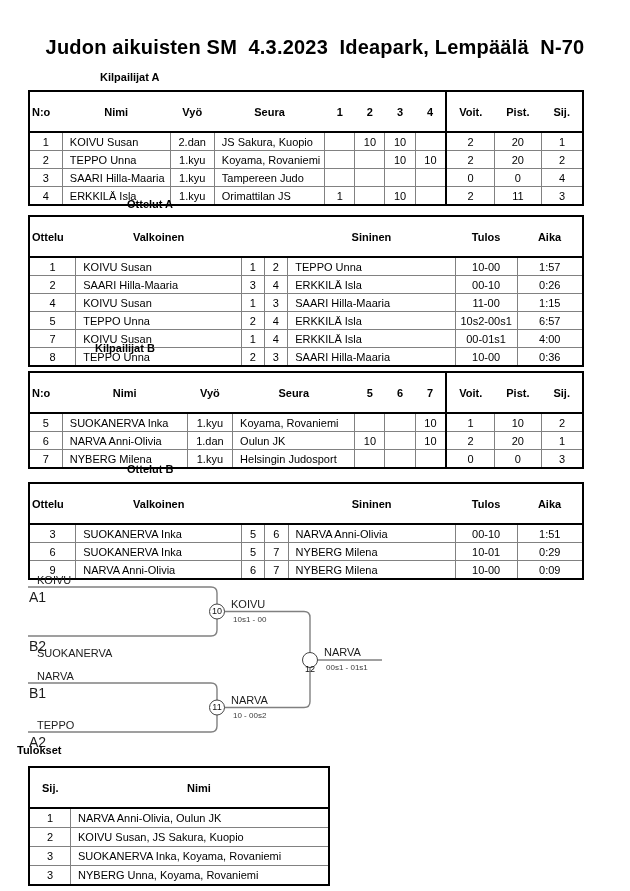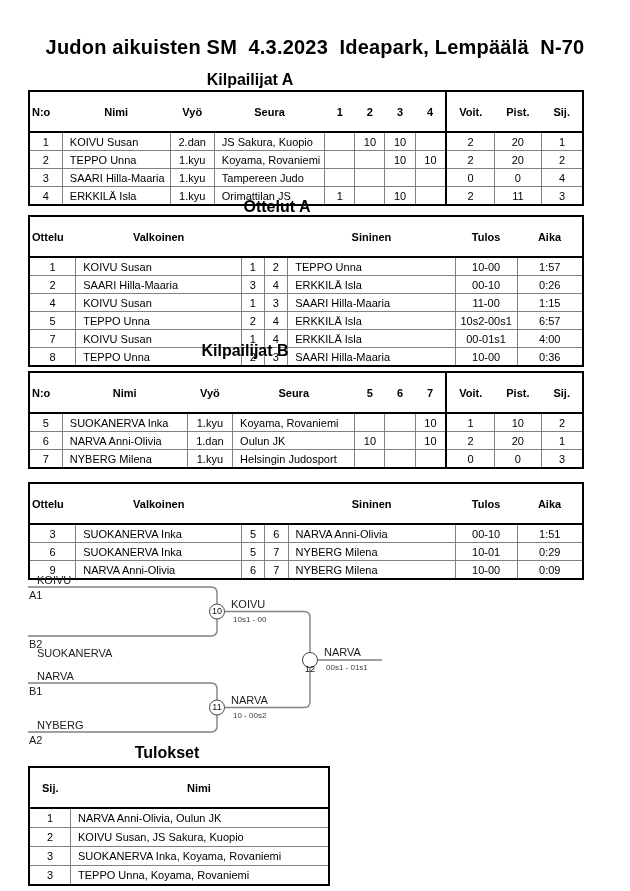--- a/index.html
+++ b/index.html
@@ -1,32 +1,32 @@
 <!DOCTYPE html>
 <html><head>
 <meta charset="utf-8">
 <style>
   html,body{margin:0;padding:0;background:#fff;}
   .page{position:relative;width:584px;height:891px;background:#ffffff;
         font-family:"Liberation Sans","DejaVu Sans",sans-serif;color:#000;overflow:hidden;}
   .abs{position:absolute;}
   .title{top:36px;left:0;width:630px;text-align:center;font-size:20px;font-weight:bold;white-space:pre;letter-spacing:.2px;}
-  .sec-head{font-size:16px;font-weight:bold;text-align:center;white-space:nowrap;}
+  .sec-head{font-size:11px;font-weight:bold;text-align:left;white-space:nowrap;}
   .count{top:72px;left:400px;width:218px;text-align:right;font-size:10px;}
   table{border-collapse:collapse;table-layout:fixed;border:2px solid #000;background:#fff;}
   th{font-size:11px;font-weight:bold;border-bottom:2px solid #000;height:15px;padding:12px;white-space:nowrap;overflow:visible;text-align:center;}
   td{font-size:11px;border:1px solid #818181;height:17px;padding:0 0 0 0;white-space:nowrap;overflow:hidden;text-align:center;}
   td.l{text-align:left;padding-left:7px;}
   th.l{text-align:left;padding-left:2px;}
   td.thick,th.thick{border-left:2px solid #000;}
   .m td{height:17px;}
   .r td{height:18px;}
   
   .bk-label{position:absolute;font-size:11px;color:#1c1c1c;white-space:nowrap;}
-  .bk-code{position:absolute;font-size:11px;color:#1c1c1c;white-space:nowrap;}
+  .bk-code{position:absolute;font-size:14px;color:#1c1c1c;white-space:nowrap;}
   .bk-score{position:absolute;font-size:8px;color:#3c3c3c;white-space:nowrap;}
   .bk-num{position:absolute;font-size:9px;color:#111;width:20px;text-align:center;}
 </style>
 </head>
 <body>
 
 <div class="page">
 
   <div class="abs title">Judon aikuisten SM  4.3.2023  Ideapark, Lempäälä  N-70</div>
   <div class="abs sec-head" style="top:71px;left:100px;width:300px;">Kilpailijat A</div>
@@ -252,20 +252,21 @@
           <td></td>
           <td></td>
           <td></td>
           <td class="thick">0</td>
           <td>0</td>
           <td>3</td>
         </tr>
   </tbody>
     </table>
 
+  <div class="abs sec-head" style="top:463px;left:127px;width:300px;">Ottelut B</div>
 
   <table class="abs m" style="top:482px;left:28px;">
     <colgroup>
         <col style="width:27px">
         <col style="width:173px">
         <col style="width:24px">
         <col style="width:25px">
         <col style="width:175px">
         <col style="width:63px">
         <col style="width:68px">
@@ -327,21 +328,21 @@
     <div class="bk-num" style="left:207px;top:46px;">10</div>
     <div class="bk-num" style="left:207px;top:142px;">11</div>
     <div class="bk-num" style="left:300px;top:104px;">12</div>
 
     <div class="bk-label" style="left:37px;top:14px;">KOIVU</div>
     <div class="bk-code" style="left:29px;top:29px;">A1</div>
     <div class="bk-label" style="left:37px;top:63px;margin-top:24px;">SUOKANERVA</div>
     <div class="bk-code" style="left:29px;top:78px;">B2</div>
     <div class="bk-label" style="left:37px;top:110px;">NARVA</div>
     <div class="bk-code" style="left:29px;top:125px;">B1</div>
-    <div class="bk-label" style="left:37px;top:159px;">NYBERG</div>
+    <div class="bk-label" style="left:37px;top:159px;">TEPPO</div>
     <div class="bk-code" style="left:29px;top:174px;">A2</div>
 
     <div class="bk-label" style="left:231px;top:38px;">KOIVU</div>
     <div class="bk-score" style="left:233px;top:55px;">10s1 - 00</div>
     <div class="bk-label" style="left:231px;top:134px;">NARVA</div>
     <div class="bk-score" style="left:233px;top:151px;">10 - 00s2</div>
     <div class="bk-label" style="left:324px;top:86px;">NARVA</div>
     <div class="bk-score" style="left:326px;top:103px;">00s1 - 01s1</div>
   </div>
 
@@ -364,18 +365,18 @@
     <tr>
           <td>2</td>
           <td class="l">KOIVU Susan, JS Sakura, Kuopio</td>
         </tr>
     <tr>
           <td>3</td>
           <td class="l">SUOKANERVA Inka, Koyama, Rovaniemi</td>
         </tr>
     <tr>
           <td>3</td>
-          <td class="l">TEPPO Unna, Koyama, Rovaniemi</td>
+          <td class="l">NYBERG Unna, Koyama, Rovaniemi</td>
         </tr>
   </tbody>
     </table>
 
 </div>
 
 </body></html>

